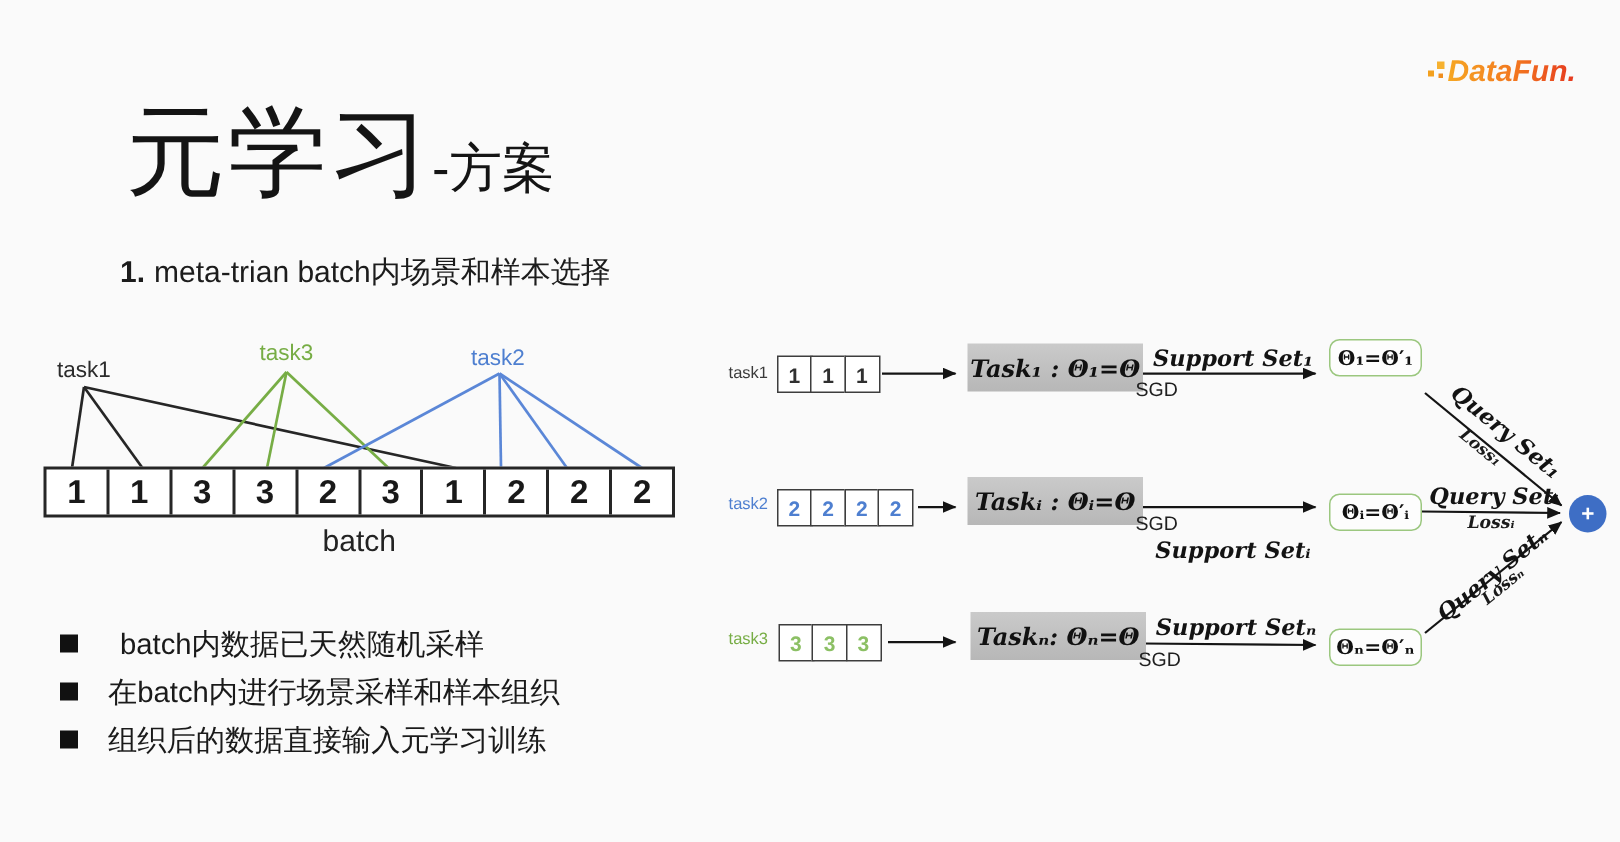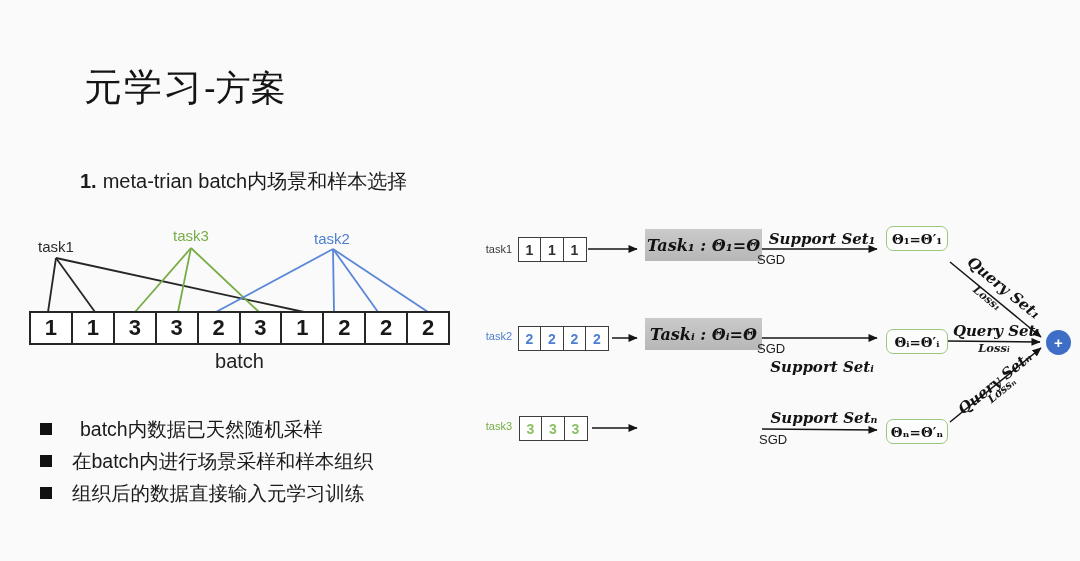--- a/index.html
+++ b/index.html
@@ -1,20 +1,20 @@
 <!DOCTYPE html>
 <html><head>
 <meta charset="utf-8">
 <style>
   html,body{margin:0;padding:0;background:#eeeeee;font-family:"Liberation Sans",sans-serif;}
   .slide{position:relative;width:1080px;height:561px;background:#fafafa;overflow:hidden;}
 
   
   .title{position:absolute;left:84px;top:68px;line-height:1;color:#141414;white-space:nowrap;}
-  .title .main{font-size:38px;font-weight:500;letter-spacing:2px;text-align:right;}
+  .title .main{font-size:66px;font-weight:500;letter-spacing:2px;text-align:right;}
   .title .suffix{font-size:35px;font-weight:500;}
 
   
   .logo{position:absolute;left:952px;top:37px;width:100px;height:26px;}
   .logo-dust{position:absolute;left:0;top:3px;width:14px;height:16px;}
   .logo-dust i{position:absolute;background:#f5a623;}
   .logo-dust i.d1{left:6px;top:1px;width:5px;height:5px;background:#f6b12f;}
   .logo-dust i.d2{left:0;top:7px;width:4px;height:4px;background:#f3a01e;}
   .logo-dust i.d3{left:7px;top:9px;width:3px;height:3px;background:#ef8d1e;}
   .logo-text{position:absolute;left:13px;top:0;font-size:20px;font-weight:bold;font-style:italic;
@@ -97,20 +97,28 @@
 </style>
 </head>
 <body>
 
 <div class="slide">
 
   <div class="title">
     <span class="main">元学习</span><span class="suffix">-方案</span>
   </div>
 
+  <div class="logo">
+    <span class="logo-dust">
+        <i class="d1"></i>
+        <i class="d2"></i>
+        <i class="d3"></i>
+      </span>
+    <span class="logo-text">DataFun.</span>
+  </div>
 
   <div class="heading">
     <span class="num">1.</span><span>meta-trian batch内场景和样本选择</span>
   </div>
 
   <svg class="batch-svg" viewBox="0 215 470 160">
     <g stroke="#262626" stroke-width="1.8" fill="none">
       <path d="M56 258 L48 312"></path>
         <path d="M56 258 L95 312"></path>
         <path d="M56 258 L304 312"></path>
@@ -181,20 +189,21 @@
     <div class="mcell">2</div>
   </div>
   <div class="mcells mc3">
     <div class="mcell">3</div>
     <div class="mcell">3</div>
     <div class="mcell">3</div>
   </div>
 
   <div class="taskbox tb1">Task₁ : Θ₁=Θ</div>
   <div class="taskbox tb2">Taskᵢ : Θᵢ=Θ</div>
+  <div class="taskbox tb3">Taskₙ: Θₙ=Θ</div>
 
   <div class="support sp1">Support Set₁</div>
   <div class="sgd sg1">SGD</div>
   <div class="support sp2">Support Setᵢ</div>
   <div class="sgd sg2">SGD</div>
   <div class="support sp3">Support Setₙ</div>
   <div class="sgd sg3">SGD</div>
 
   <div class="thetabox gb1">Θ₁=Θ′₁</div>
   <div class="thetabox gb2">Θᵢ=Θ′ᵢ</div>

